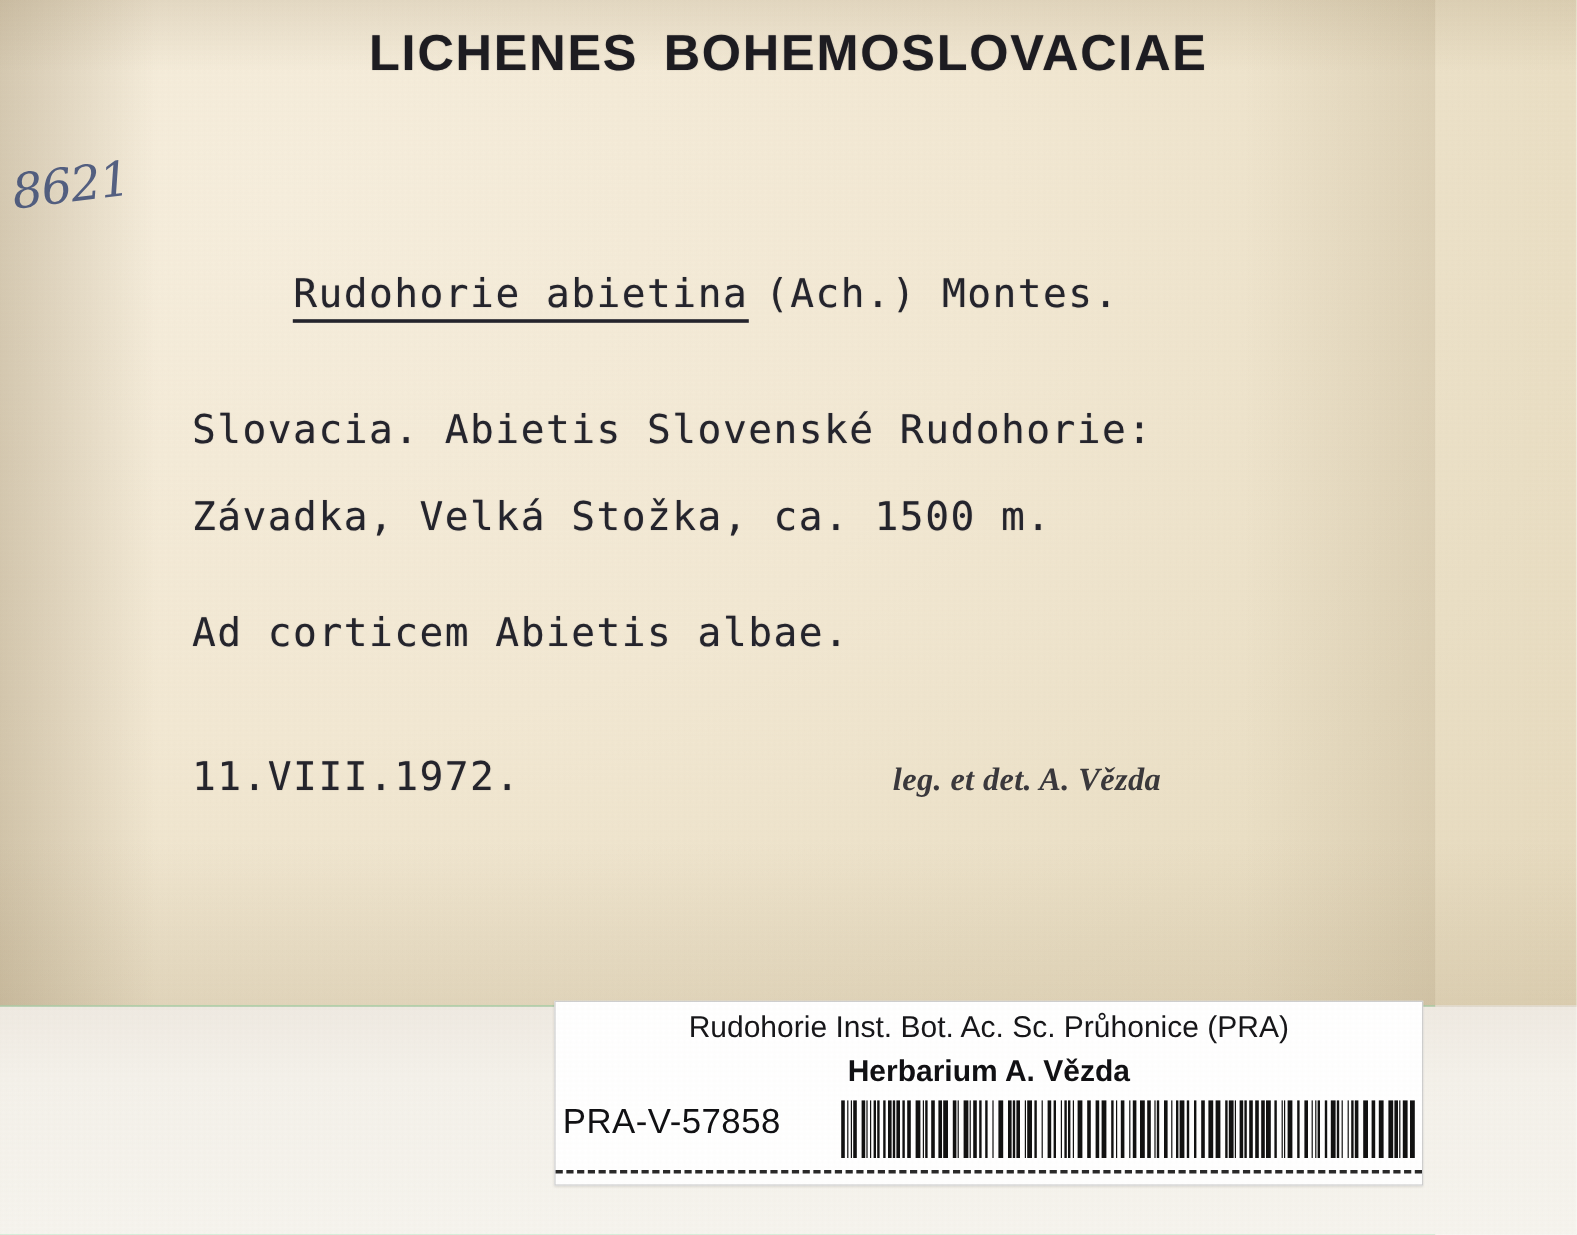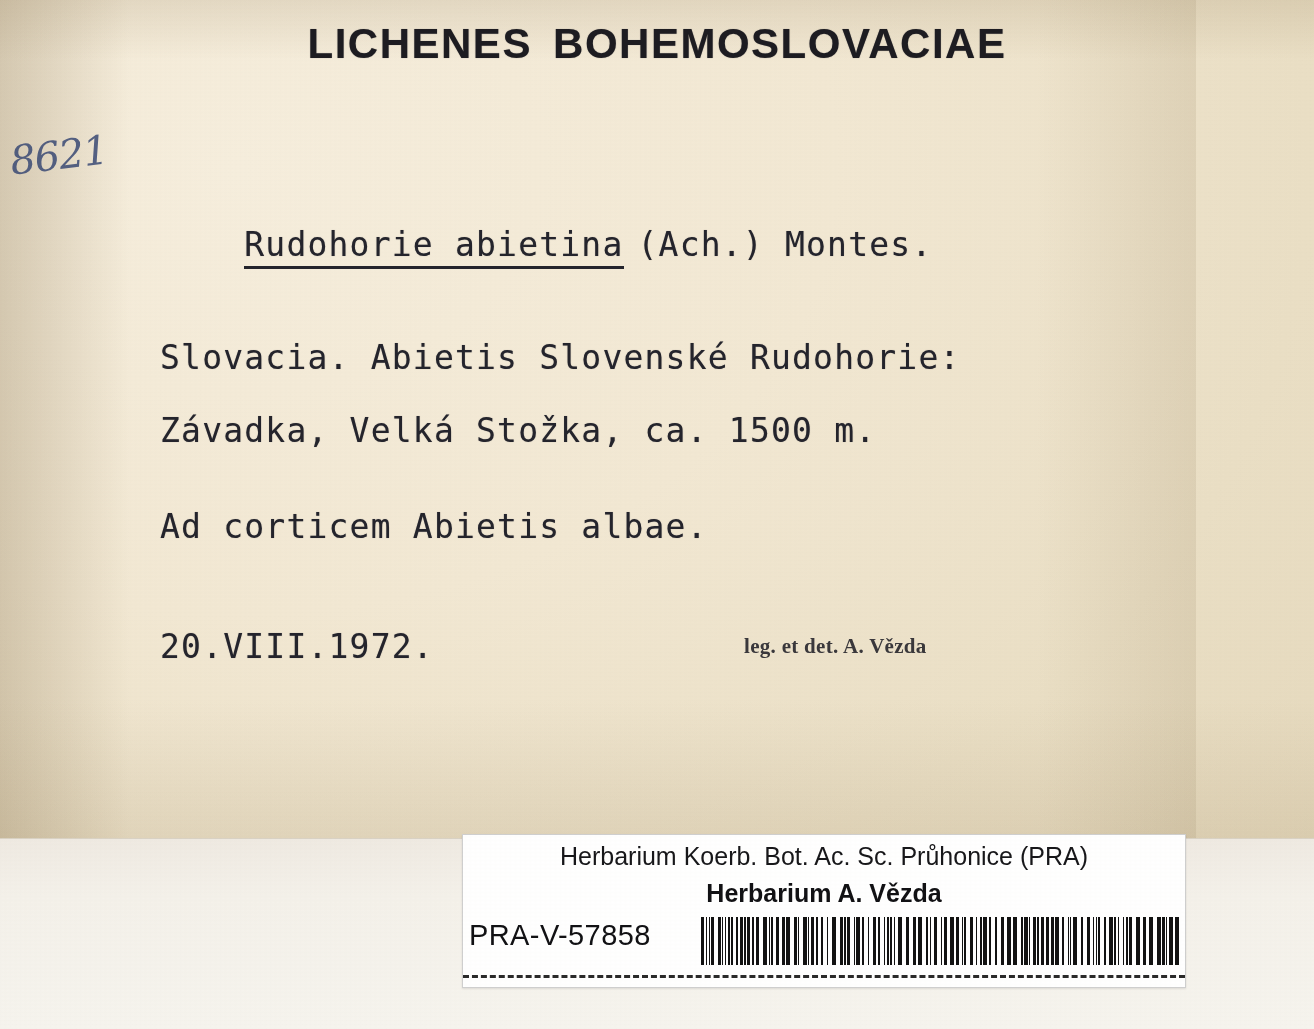--- a/index.html
+++ b/index.html
@@ -104,25 +104,26 @@
   #loc2 { left: 160px; top: 411px; }
   #loc3 { left: 160px; top: 485px; margin-top: 22px; }
 
   #date { left: 160px; top: 627px; }
 
   #collector {
     position: absolute;
     left: 744px; top: 634px;
     font-family: "Liberation Serif", serif;
     font-weight: bold;
-    font-size: 21px;
+    font-size: 27px;
     letter-spacing: 0.3px;
     color: #2b2a30;
     white-space: pre;
     opacity: 0.92;
+    font-style: italic;
   }
 
   
   #handwritten {
     position: absolute;
     left: 10px; top: 132px;
     font-family: "DejaVu Serif", serif;
     font-style: italic;
     font-size: 40px;
     color: #3a4a75;
@@ -216,25 +217,25 @@
   <div id="handwritten">8621</div>
 
   <div id="species-line" class="tw">
     <span id="species-name">Rudohorie abietina</span><span id="species-author">(Ach.) Montes.</span>
   </div>
 
   <div id="loc1" class="tw">Slovacia. Abietis Slovenské Rudohorie:</div>
   <div id="loc2" class="tw">Závadka, Velká Stožka, ca. 1500 m.</div>
   <div id="loc3" class="tw">Ad corticem Abietis albae.</div>
 
-  <div id="date" class="tw">20.VIII.1972.</div>
+  <div id="date" class="tw">11.VIII.1972.</div>
   <div id="collector">leg. et det. A. Vězda</div>
 
   <div id="barcode-label">
-    <div id="inst-line">Herbarium Koerb. Bot. Ac. Sc. Průhonice (PRA)</div>
+    <div id="inst-line">Rudohorie Inst. Bot. Ac. Sc. Průhonice (PRA)</div>
     <div id="herb-line">Herbarium A. Vězda</div>
     <div id="acc-number">PRA-V-57858</div>
     <div id="barcode">
         <div class="bar" style="left: 0px; width: 3px;"></div>
         <div class="bar" style="left: 5px; width: 1px;"></div>
         <div class="bar" style="left: 8px; width: 1px;"></div>
         <div class="bar" style="left: 10px; width: 3px;"></div>
         <div class="bar" style="left: 17px; width: 3px;"></div>
         <div class="bar" style="left: 21px; width: 1px;"></div>
         <div class="bar" style="left: 24px; width: 1px;"></div>

